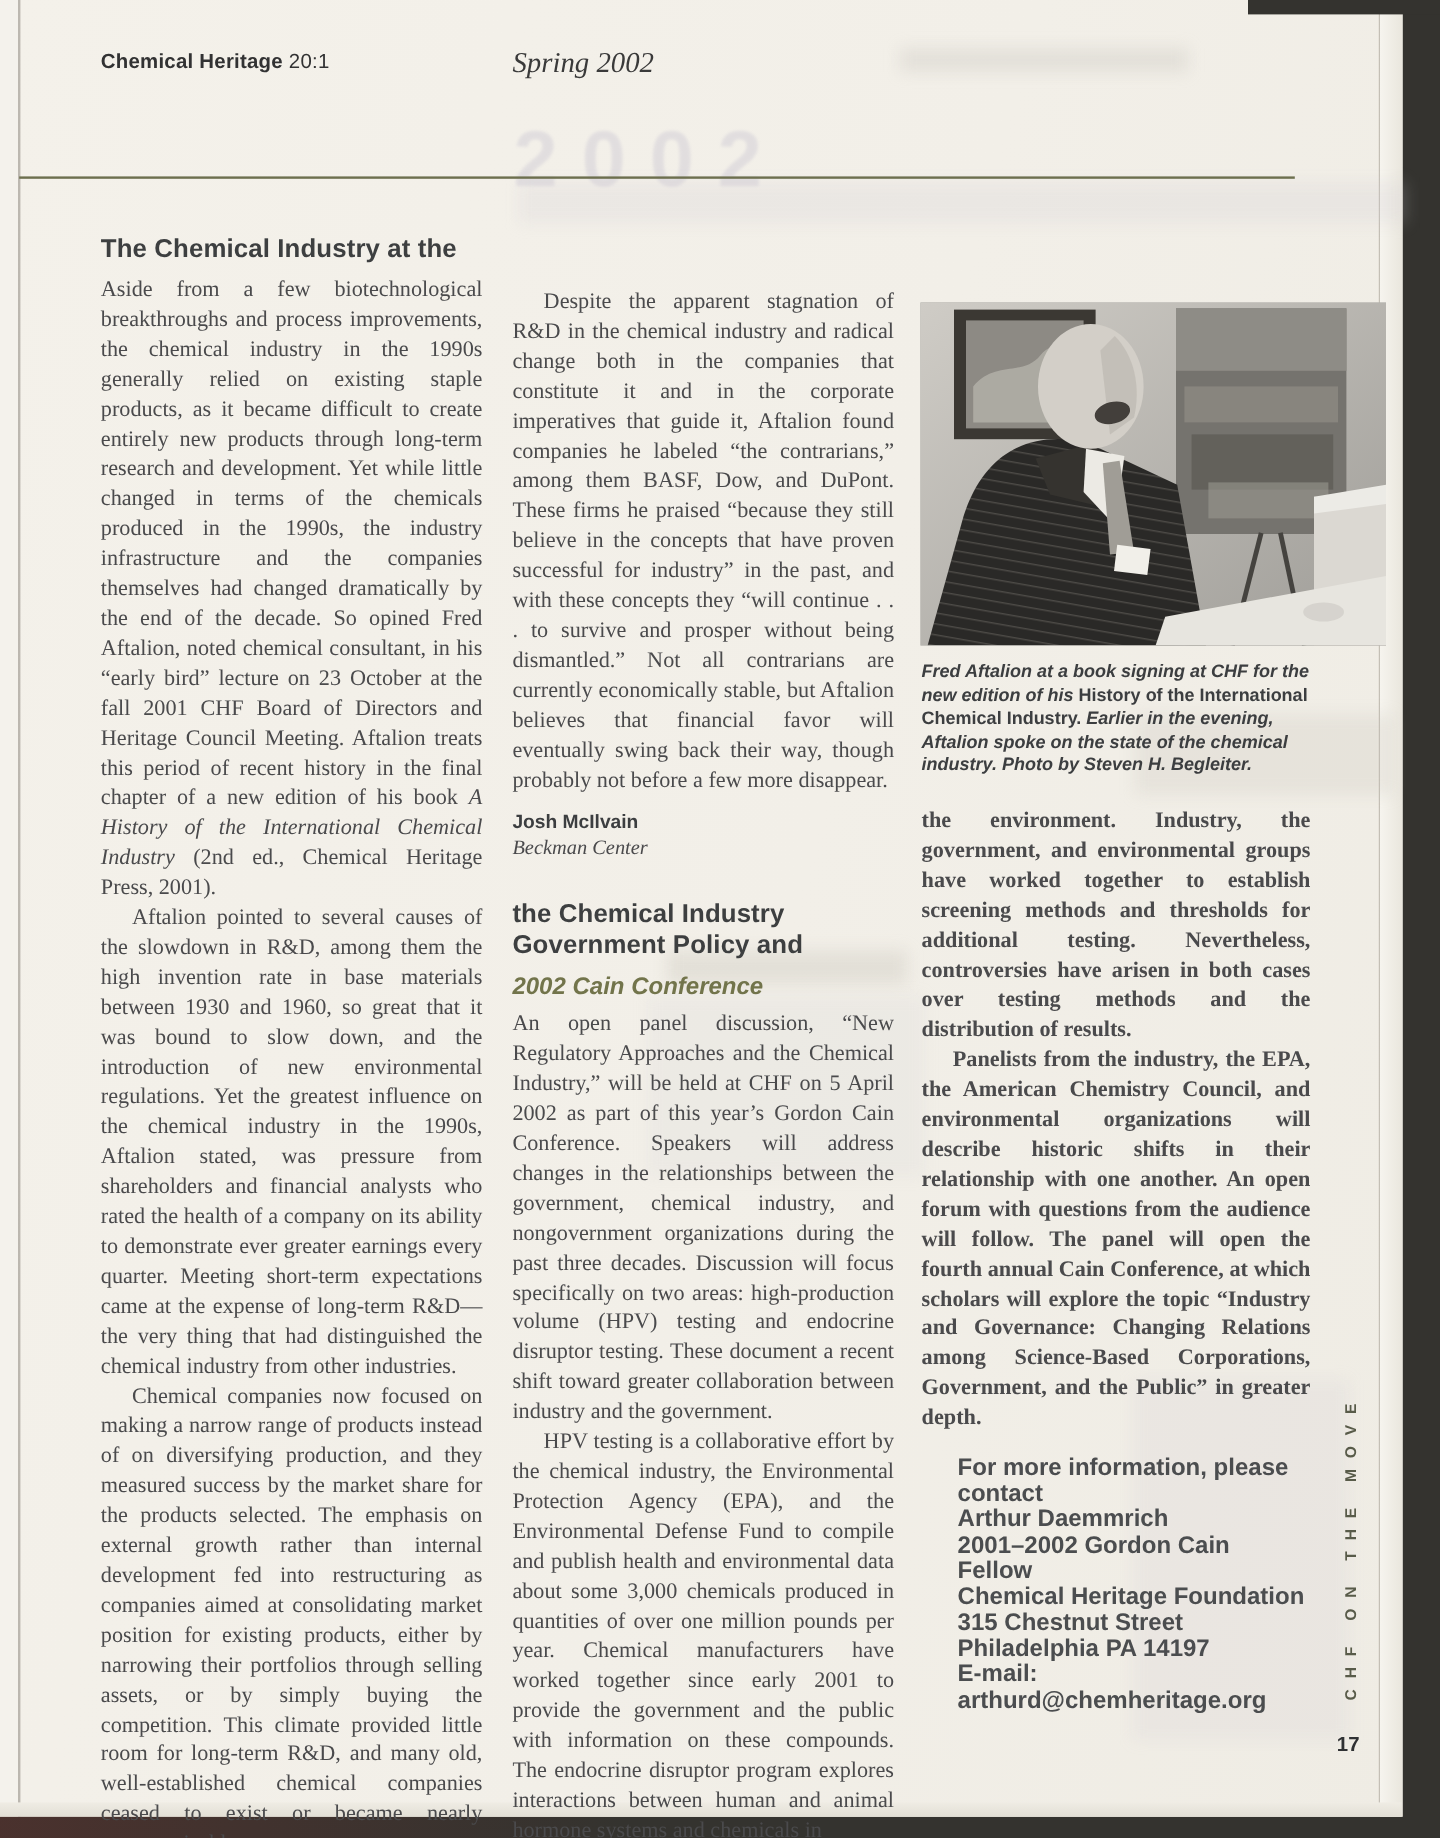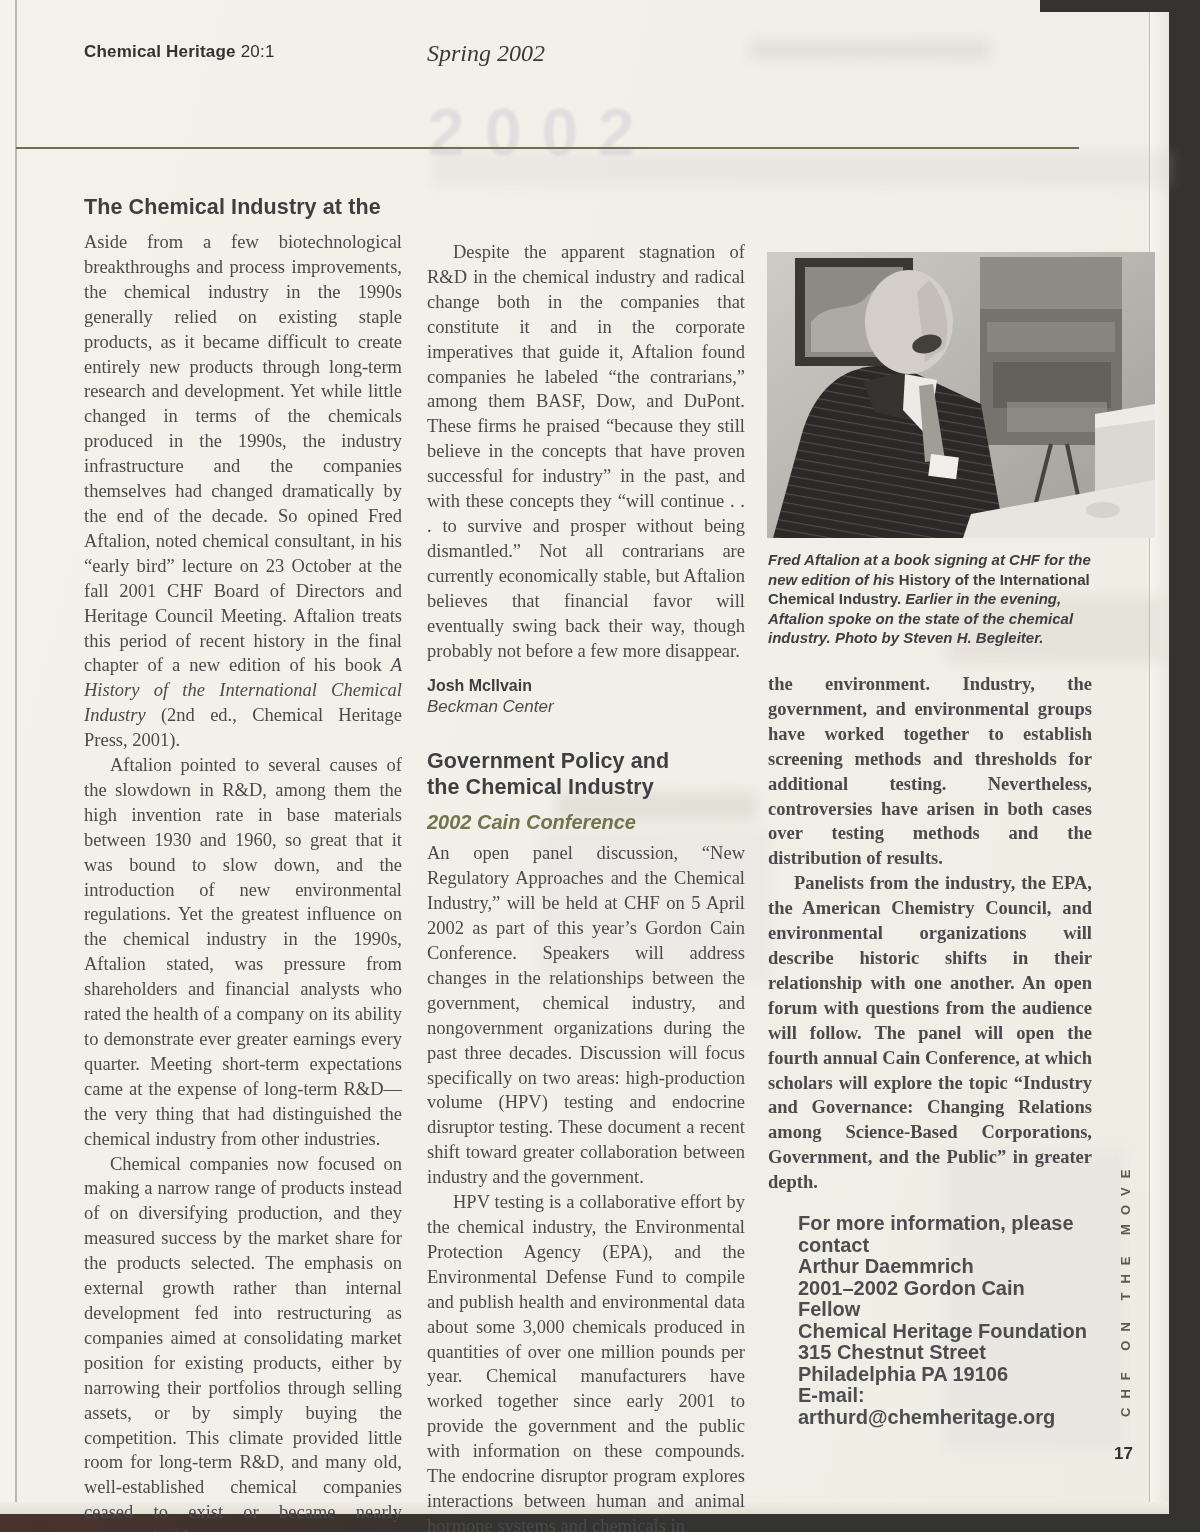--- a/index.html
+++ b/index.html
@@ -84,21 +84,21 @@
     font-size:21.5px;line-height:26px;font-weight:bold;color:#3d3f40;
     margin:0 0 10px 0;letter-spacing:.1px;
   }
   h2.sub{
     font-size:20px;line-height:24px;font-weight:bold;font-style:italic;
     color:#72744b;margin:0 0 7px 0;
   }
   .byline{margin-top:13px;}
   .byline-name{font-size:16px;font-weight:bold;color:#3c3e40;line-height:20px;}
   .byline-affil{
-    font-family:Liberation Sans, sans-serif;font-style:italic;
+    font-family:Liberation Serif, serif;font-style:italic;
     font-size:17px;color:#4a4a4c;line-height:22px;
   }
   .article2-head{margin-top:30px;}
   
   .photo{
     position:absolute;left:767px;top:252px;width:388px;height:286px;
     background:#b0aea9;overflow:hidden;
   }
   .caption{
     position:absolute;left:768px;top:550px;width:338px;
@@ -158,22 +158,22 @@
 </div>
 
 <div class="col col2">
   <p class="body indent"><span class="rm">Despite the apparent stagnation of R&amp;D in the chemical industry and radical change both in the companies that constitute it and in the corporate imperatives that guide it, Aftalion found companies he labeled “the contrarians,” among them BASF, Dow, and DuPont. These firms he praised “because they still believe in the concepts that have proven successful for industry” in the past, and with these concepts they “will continue . . . to survive and prosper without being dismantled.” Not all contrarians are currently economically stable, but Aftalion believes that financial favor will eventually swing back their way, though probably not before a few more disappear.</span></p>
   <div class="byline">
     <div class="byline-name">Josh McIlvain</div>
     <div class="byline-affil">Beckman Center</div>
   </div>
   <div class="article2-head">
     <h1 class="art">
+      <span style="display:block">the Chemical Industry</span>
       <span style="display:block">Government Policy and</span>
-      <span style="display:block">the Chemical Industry</span>
     </h1>
     <h2 class="sub">2002 Cain Conference</h2>
   </div>
   <p class="body"><span class="rm">An open panel discussion, “New Regulatory Approaches and the Chemical Industry,” will be held at CHF on 5 April 2002 as part of this year’s Gordon Cain Conference. Speakers will address changes in the relationships between the government, chemical industry, and nongovernment organizations during the past three decades. Discussion will focus specifically on two areas: high-production volume (HPV) testing and endocrine disruptor testing. These document a recent shift toward greater collaboration between industry and the government.</span></p>
   <p class="body indent"><span class="rm">HPV testing is a collaborative effort by the chemical industry, the Environmental Protection Agency (EPA), and the Environmental Defense Fund to compile and publish health and environmental data about some 3,000 chemicals produced in quantities of over one million pounds per year. Chemical manufacturers have worked together since early 2001 to provide the government and the public with information on these compounds. The endocrine disruptor program explores interactions between human and animal hormone systems and chemicals in</span></p>
 </div>
 
 <div class="photo">
   <svg width="388" height="286" viewBox="0 0 388 286">
     <defs>
@@ -220,19 +220,19 @@
 
 <div class="col col3">
   <p class="body"><span class="rm">the environment. Industry, the government, and environmental groups have worked together to establish screening methods and thresholds for additional testing. Nevertheless, controversies have arisen in both cases over testing methods and the distribution of results.</span></p>
   <p class="body indent"><span class="rm">Panelists from the industry, the EPA, the American Chemistry Council, and environmental organizations will describe historic shifts in their relationship with one another. An open forum with questions from the audience will follow. The panel will open the fourth annual Cain Conference, at which scholars will explore the topic “Industry and Governance: Changing Relations among Science-Based Corporations, Government, and the Public” in greater depth.</span></p>
   <div class="contact">
     <div>For more information, please contact</div>
     <div>Arthur Daemmrich</div>
     <div>2001–2002 Gordon Cain Fellow</div>
     <div>Chemical Heritage Foundation</div>
     <div>315 Chestnut Street</div>
-    <div>Philadelphia PA 19106</div>
+    <div>Philadelphia PA 14197</div>
     <div>E-mail: arthurd@chemheritage.org</div>
   </div>
 </div>
 
 <div class="sidebar-vert">CHF ON THE MOVE</div>
 <div class="folio">17</div>
 
 </body></html>

